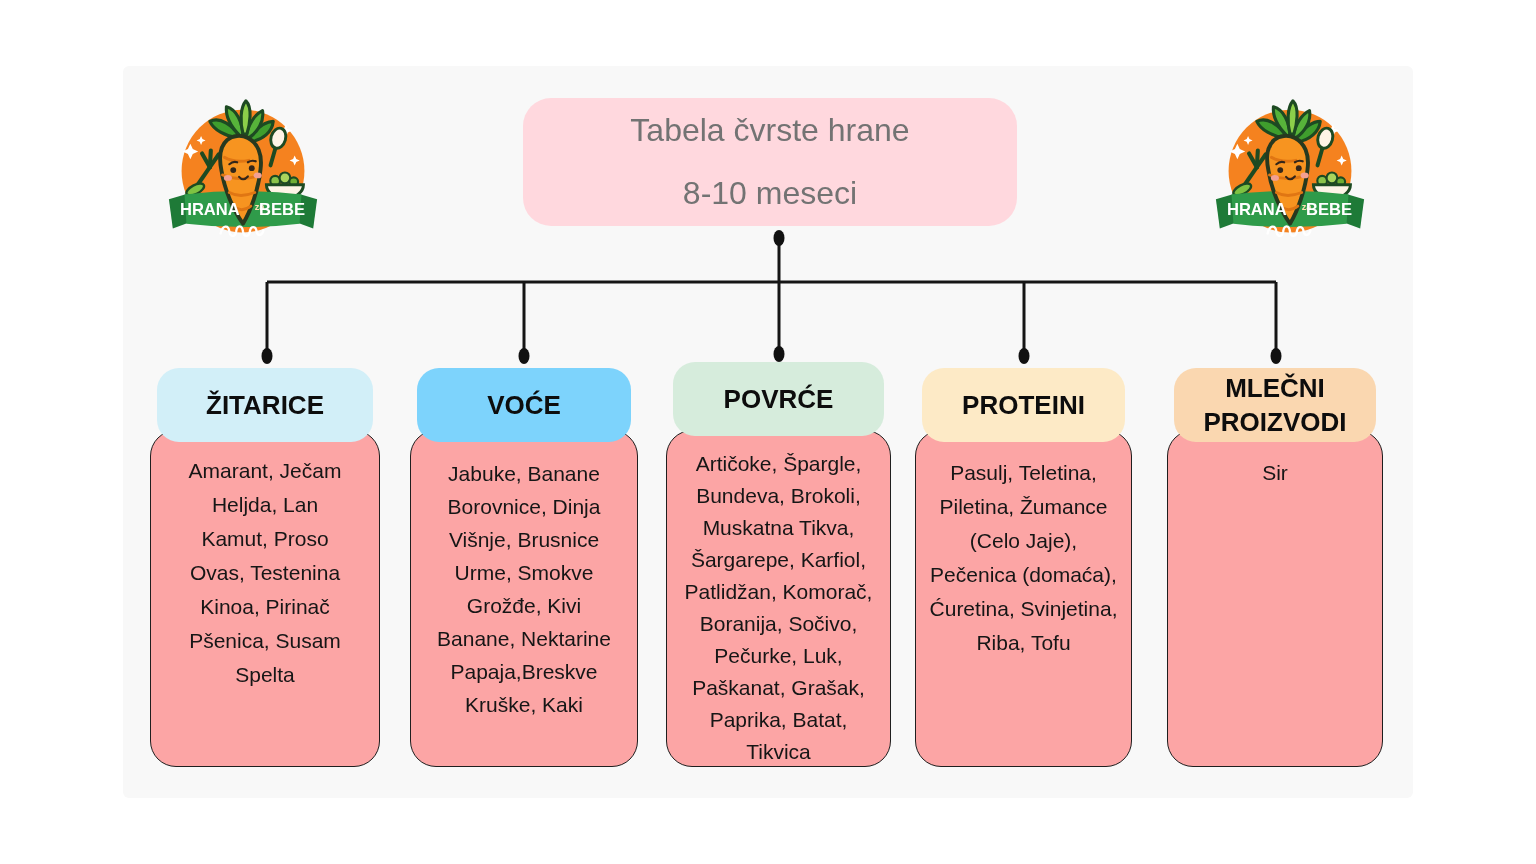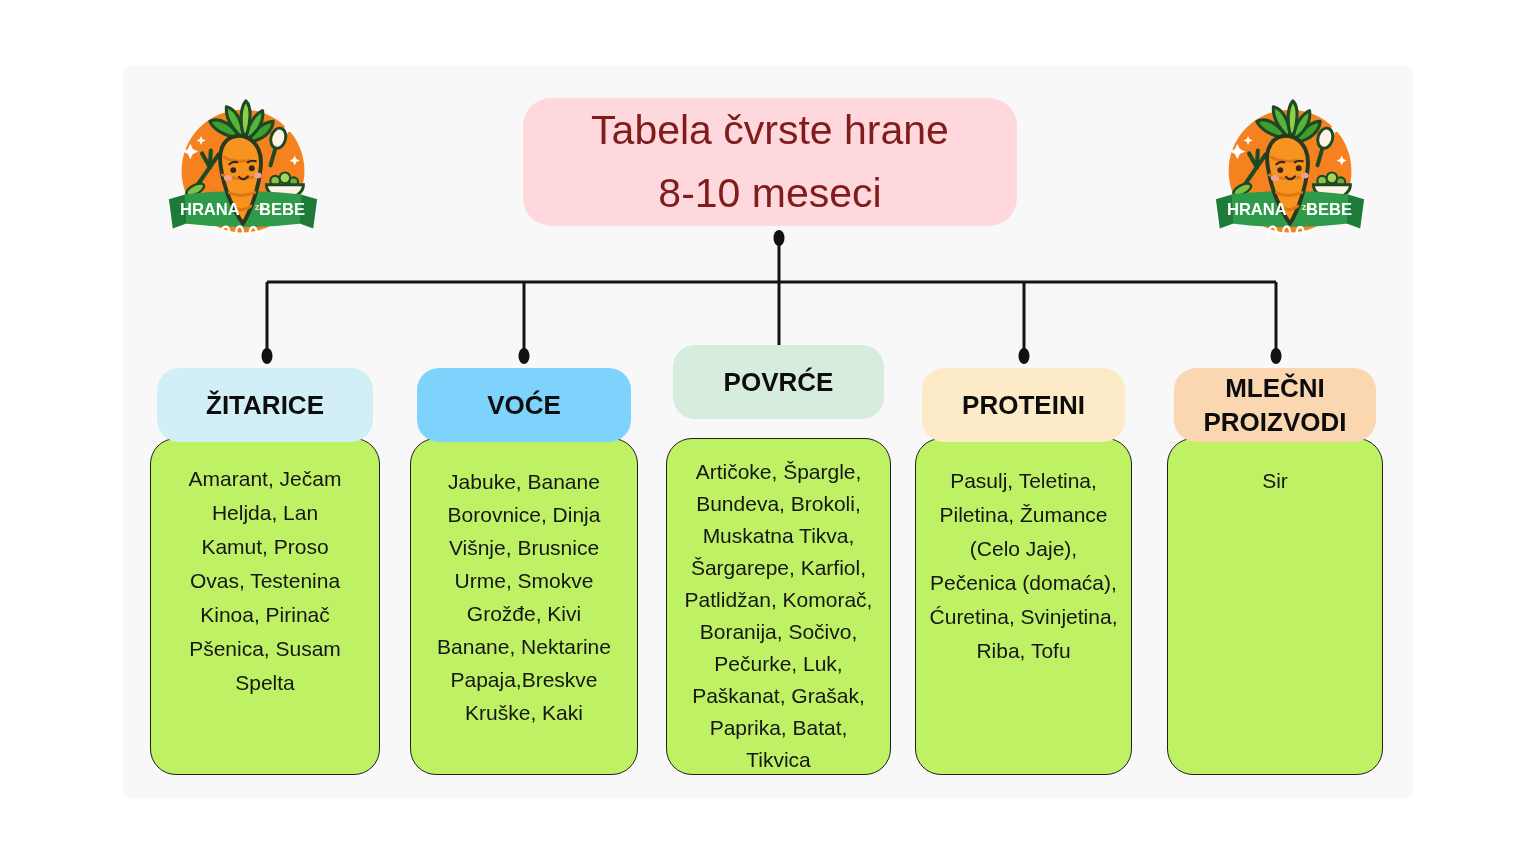--- a/index.html
+++ b/index.html
@@ -5,45 +5,45 @@
   * { margin:0; padding:0; box-sizing:border-box; }
   html,body { background:#ffffff; }
   body { font-family:"Liberation Sans", sans-serif; color:#111; }
   .canvas { position:relative; width:1536px; height:864px; background:#ffffff; overflow:hidden; }
   .panel { position:absolute; left:123px; top:66px; width:1290px; height:732px;
            background:#f8f8f8; border-radius:6px; }
 
   .title-box { position:absolute; left:400px; top:32px; width:494px; height:128px;
                background:#ffd8de; border-radius:28px; display:flex; flex-direction:column;
                justify-content:center; align-items:center; text-align:center; }
-  .title-box .tline { font-size:41px; line-height:63px; color:#7f1d1d; font-weight:400; }
+  .title-box .tline { font-size:32px; line-height:63px; color:#737373; font-weight:400; }
 
   .connector { position:absolute; left:0; top:0; width:1290px; height:732px; pointer-events:none; }
   .connector line { stroke:#151515; stroke-width:3; }
   .connector ellipse { fill:#111; }
 
   .logo-wrap { position:absolute; top:29px; width:156px; height:156px; }
   .logo-left  { left:42px; }
   .logo-right { left:1089px; }
   .logo-wrap svg { width:100%; height:100%; display:block; }
   .banner-text { font-family:"Liberation Sans", sans-serif; font-weight:bold; }
 
   .col { position:absolute; top:0; height:732px; }
-  .col .card { position:absolute; top:372px; left:0; right:0; height:337px; background:#bef264;
+  .col .card { position:absolute; top:364px; left:0; right:0; height:337px; background:#fca5a5;
                border:1.6px solid #1f1f1f; border-radius:26px; z-index:1; }
   .col .colheader { position:absolute; left:7px; right:7px; height:74px; border-radius:22px;
                     display:flex; align-items:center; justify-content:center; text-align:center;
                     font-weight:bold; font-size:26px; line-height:34px; color:#0d0d0d; z-index:2; }
   .col .lines { position:relative; text-align:center; font-size:21px; color:#161616;
                 padding-left:2px; padding-right:2px; }
   .line { white-space:nowrap; }
 
   .c1 { left:27px;  width:230px; } .c1 .colheader { top:302px; } .c1 .lines { padding-top:23px; line-height:34px; }
   .c2 { left:287px; width:228px; } .c2 .colheader { top:302px; } .c2 .lines { padding-top:26px; line-height:33px; }
-  .c3 { left:543px; width:225px; } .c3 .colheader { top:279px; } .c3 .lines { padding-top:17px; line-height:32px; }
+  .c3 { left:543px; width:225px; } .c3 .colheader { top:296px; } .c3 .lines { padding-top:17px; line-height:32px; }
   .c4 { left:792px; width:217px;text-decoration:underline; } .c4 .colheader { top:302px; } .c4 .lines { padding-top:25px; line-height:34px; }
   .c5 { left:1044px;width:216px; } .c5 .colheader { top:302px; padding:0 10px; } .c5 .lines { padding-top:25px; line-height:34px; }
 </style>
 </head>
 <body>
 
 <svg width="0" height="0" style="position:absolute">
   <defs>
     <g id="logo-art">
       <circle cx="80" cy="78" r="63" fill="#f5821f"></circle>

